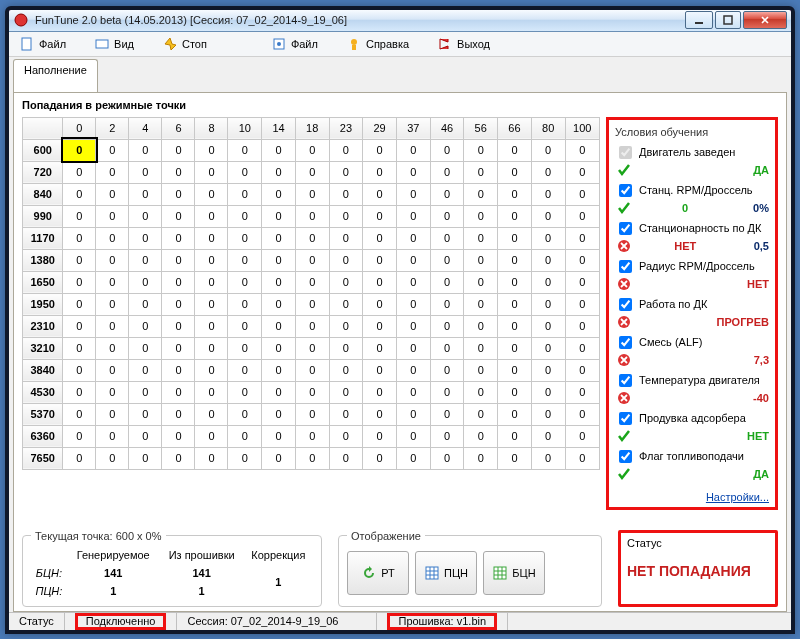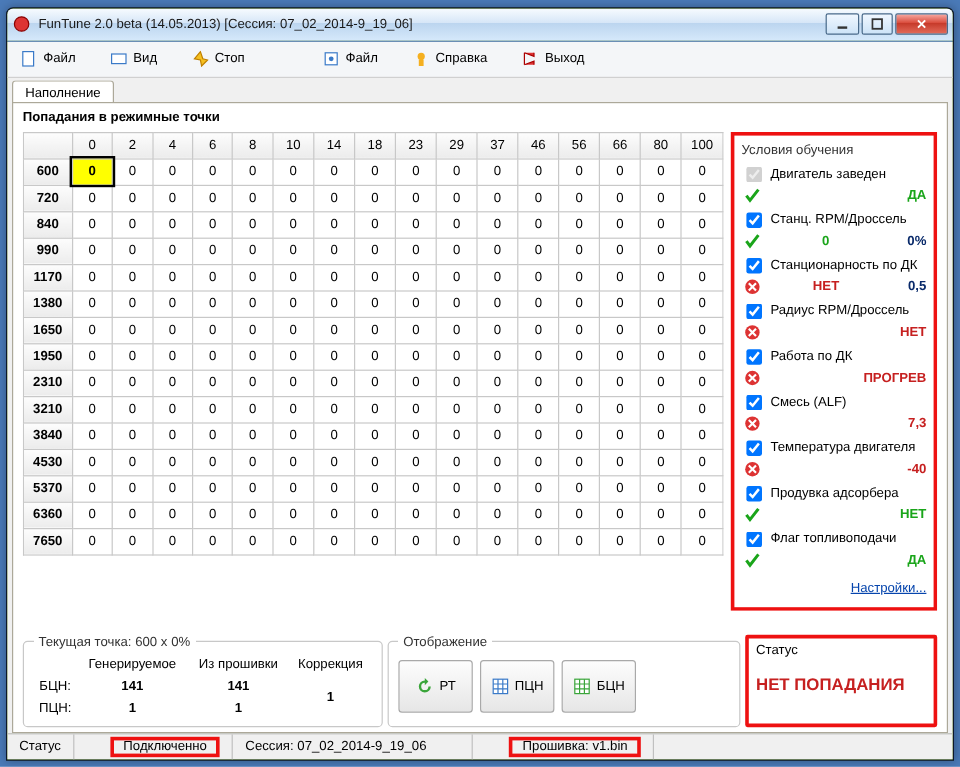--- a/index.html
+++ b/index.html
@@ -1,29 +1,29 @@
 <!DOCTYPE html>
 <html><head>
 <meta charset="utf-8">
 <style>
   * { box-sizing: border-box; font-family: Tahoma, sans-serif; font-size: 11px; }
   body { margin: 0; background: #4a7ab8; display: flex; justify-content: center; align-items: center; height: 639px; width: 800px; overflow: hidden; }
-  .window { width: 790px; height: 628px; background: #4d7c0f; border: 1px solid #0f172a; border-radius: 6px 6px 0 0; overflow: hidden; display: flex; flex-direction: column; box-shadow: 0 0 8px rgba(0,0,0,.3); }
+  .window { width: 790px; height: 628px; background: #701a75; border: 4px solid #0f172a; border-radius: 6px 6px 0 0; overflow: hidden; display: flex; flex-direction: column; box-shadow: 0 0 8px rgba(0,0,0,.3); }
   .titlebar { height: 28px; background: linear-gradient(#f7fbff,#d6e6f7 45%,#bcd5ef 46%,#d6e9fb); display: flex; align-items: center; padding: 0 4px; border-bottom: 1px solid #6a8fb5; }
   .titlebar .icon { width: 16px; height: 16px; margin-right: 6px; }
   .titlebar .title { flex: 1; color: #1a1a1a; }
   .winbtns { display: flex; gap: 2px; }
   .winbtn { width: 28px; height: 18px; border: 1px solid #4a6a8a; border-radius: 2px; background: linear-gradient(#f0f7ff,#cde3f7); display: flex; align-items: center; justify-content: center; }
   .winbtn.max { width: 26px; }
   .winbtn.close { width: 44px; background: linear-gradient(#f7a8a0,#d94a3a 45%,#c63a2a 46%,#e26a5a); color: #fff; }
   .menubar { height: 30px; background: #f4f6f8; display: flex; align-items: center; padding: 2px 6px; gap: 20px; border-bottom: 1px solid #d0d0d0; }
   .mitem { display: flex; align-items: center; gap: 4px; padding: 2px 4px; }
   .micon { width: 16px; height: 16px; display: inline-flex; align-items: center; justify-content: center; }
   .content { flex: 1; display: flex; flex-direction: column; padding: 2px 4px 0 4px; background: #f0f0f0; }
-  .tabs { display: flex; height: 18px; }
+  .tabs { display: flex; height: 33px; }
   .tab { background: #fff; border: 1px solid #aca899; border-bottom: none; padding: 4px 10px; border-radius: 3px 3px 0 0; }
   .page { flex: 1; background: #fff; border: 1px solid #aca899; padding: 6px 8px 4px 8px; display: flex; flex-direction: column; position: relative; }
   .page-title { font-weight: bold; margin-bottom: 6px; }
   .mainrow { flex: 1; display: flex; gap: 6px; overflow: hidden; }
   .tablewrap { flex: 1; overflow: hidden; }
   table { border-collapse: collapse; width: 100%; }
   th, td { border: 1px solid #c8c8c8; text-align: center; height: 22px; width: 36px; background: #fff; }
   th { background: linear-gradient(#fdfdfd,#ececec); font-weight: normal; }
   th.rowhdr { background: linear-gradient(#fdfdfd,#ececec); font-weight: bold; width: 42px; }
   td.highlight { background: #ffff00; font-weight: bold; outline: 2px solid #000; }
@@ -31,34 +31,34 @@
   fieldset { border: 1px solid #c8c8c8; border-radius: 4px; padding: 4px 6px 6px 6px; margin: 0; }
   legend { color: #333; padding: 0 4px; }
   .cond { display: flex; align-items: center; gap: 4px; margin-top: 3px; }
   .cond input { width: 13px; height: 13px; }
   .result { display: flex; align-items: center; gap: 6px; margin: 1px 0 4px 2px; font-weight: bold; font-size: 13px; justify-content: space-between; }
   .result .ok { color: #1aa51a; }
   .result .bad { color: #c62020; }
   .result .val { color: #092a6a; }
   .tick { width: 14px; height: 14px; display: inline-flex; align-items: center; justify-content: center; }
   .link { color: #0645ad; text-decoration: underline; text-align: right; margin-top: 4px; }
-  .bottomrow { display: flex; gap: 4px; margin-top: 20px; }
+  .bottomrow { display: flex; gap: 16px; margin-top: 20px; }
   .grp { border: 1px solid #c8c8c8; border-radius: 4px; padding: 4px 8px 6px 8px; }
   .grp legend { padding: 0 4px; }
   .cur { width: 300px; }
   .cur table.inner { border: none; }
   .cur table.inner td, .cur table.inner th { border: none; text-align: center; height: 18px; width: auto; background: transparent; }
-  .cur th.lab { text-align: left; font-weight: normal; }
+  .cur th.lab { text-align: left; font-weight: normal; font-style: italic; }
   .view { flex: 1; display: flex; gap: 6px; align-items: center; }
   .btn { width: 62px; height: 44px; border: 1px solid #a9a9a9; border-radius: 3px; background: linear-gradient(#fdfdfd,#e6e6e6); display: flex; align-items: center; justify-content: center; gap: 4px; }
   .statusgrp { width: 160px; border: 3px solid #e11; border-radius: 2px; padding: 4px 6px; }
   .statusgrp .big { color: #c62020; font-weight: bold; font-size: 14px; margin-top: 14px; }
   .statusbar { height: 22px; border-top: 1px solid #c0c0c0; background: #f0f0f0; display: flex; align-items: center; font-size: 11px; }
   .sb-cell { padding: 0 10px; border-right: 1px solid #c0c0c0; height: 100%; display: flex; align-items: center; }
-  .sb-box { border: 3px solid #e11; padding: 0 8px; height: 17px; display: flex; align-items: center; margin-left: 20px; }
+  .sb-box { border: 3px solid #e11; padding: 0 8px; height: 17px; display: flex; align-items: center; }
 </style>
 </head>
 <body>
 
 <div class="window">
   <div class="titlebar">
     <span class="icon">
       <svg width="16" height="16">
           <circle cx="8" cy="8" r="6" fill="#d33" stroke="#800"></circle>
         </svg>

